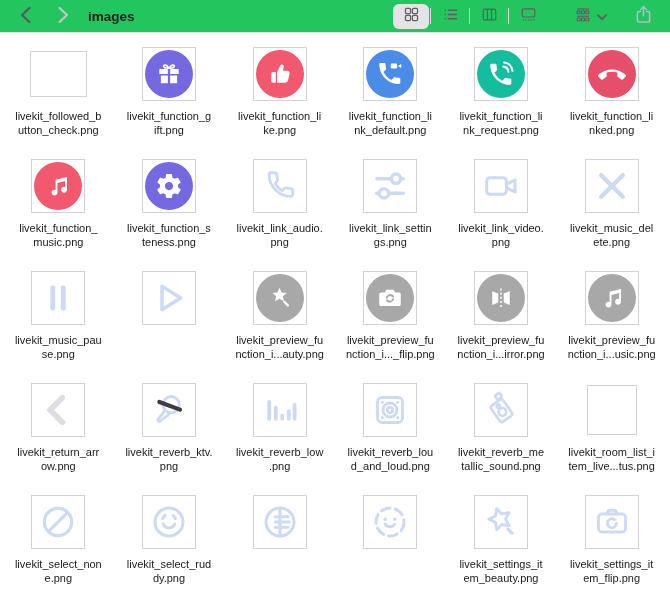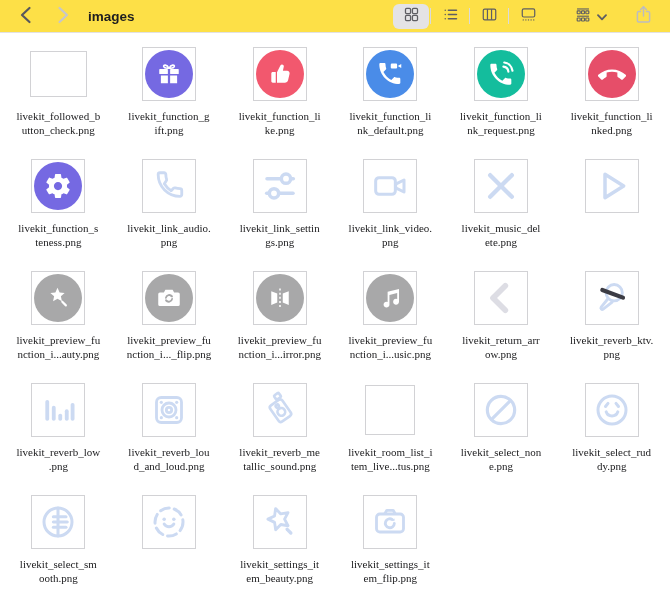--- a/index.html
+++ b/index.html
@@ -3,21 +3,21 @@
 <meta charset="utf-8">
 <style>
   html,body{margin:0;padding:0;}
   body{
     width:670px;height:606px;overflow:hidden;background:#fff;
     font-family:"Liberation Sans","DejaVu Sans",sans-serif;
     -webkit-font-smoothing:antialiased;
   }
   
   .toolbar{
-    height:33px;background:#fde047;border-bottom:1px solid #e2e1e3;
+    height:33px;background:#22c55e;border-bottom:1px solid #e2e1e3;
     display:flex;align-items:center;padding:0 12px;box-sizing:border-box;
   }
   .nav-btn{width:26px;height:24px;display:flex;align-items:center;justify-content:center;background:none;border:none;padding:0;cursor:pointer;}
   .win-title{margin-left:12px;font-size:13.5px;font-weight:700;color:#1e1e20;}
   .tb-spacer{flex:1;}
   .view-group{display:flex;align-items:center;}
   .view-btn{width:36px;height:25px;display:flex;align-items:center;justify-content:center;border:none;background:none;border-radius:6px;padding:0;cursor:pointer;}
   .view-btn.selected{background:#e4e3e5;}
   .vsep{width:1px;height:16px;background:#dadadc;margin:0 1px;}
   .tb-btn{display:flex;align-items:center;justify-content:center;border:none;background:none;padding:0 6px;height:25px;cursor:pointer;}
@@ -34,21 +34,21 @@
     background:#fff;border:1px solid #d2d2d5;box-sizing:border-box;
     width:54px;height:54px;display:flex;align-items:center;justify-content:center;
   }
   .tile.blank-wide{width:57px;height:46px;}
   .tile.blank-square{width:50px;height:50px;}
   .disc{width:48px;height:48px;border-radius:50%;display:flex;align-items:center;justify-content:center;}
   .disc svg{width:30px;height:30px;}
   .tile > svg{width:40px;height:40px;}
   .name{
     margin-top:7px;font-size:11px;line-height:13.5px;color:#1b1b1d;
-    text-align:center;max-width:108px;white-space:nowrap;font-family:Liberation Serif, serif;
+    text-align:center;max-width:108px;white-space:nowrap;
   }
 </style>
 </head>
 <body>
 
 <div class="toolbar">
   <button class="nav-btn">
     <span>
       <svg width="13" height="18" viewBox="0 0 13 18">
           <path d="M10.5 2 L3 9 L10.5 16" fill="none" stroke="#58585c" stroke-width="2.2" stroke-linecap="round" stroke-linejoin="round"></path>
@@ -247,20 +247,35 @@
             </svg>
           </div>
         </div>
     </div>
     <div class="name">
       <div class="l1">livekit_function_li</div>
       <div class="l2">nked.png</div>
     </div>
   </div>
 
+  <div class="cell">
+    <div class="tilebox">
+      <div class="tile">
+          <div class="disc" style="background:#f2586e">
+            <svg viewBox="0 0 24 24">
+              <path fill="#fff" d="M10.1 7 L19.2 4.7 V15 a2.35 2.35 0 1 1-1.45-2.17 V7.95 L11.55 9.5 V17.3 a2.35 2.35 0 1 1-1.45-2.17 Z"></path>
+            </svg>
+          </div>
+        </div>
+    </div>
+    <div class="name">
+      <div class="l1">livekit_function_</div>
+      <div class="l2">music.png</div>
+    </div>
+  </div>
 
   <div class="cell">
     <div class="tilebox">
       <div class="tile">
           <div class="disc" style="background:#7569e2">
             <svg viewBox="0 0 24 24">
               <path fill="#fff" d="M19.14 12.94c.04-.3.06-.61.06-.94 0-.32-.02-.64-.07-.94l2.03-1.58c.18-.14.23-.41.12-.61l-1.92-3.32c-.12-.22-.37-.29-.59-.22l-2.39.96c-.5-.38-1.03-.7-1.62-.94l-.36-2.54c-.04-.24-.24-.41-.48-.41h-3.84c-.24 0-.43.17-.47.41l-.36 2.54c-.59.24-1.13.57-1.62.94l-2.39-.96c-.22-.08-.47 0-.59.22L2.74 8.87c-.12.21-.08.47.12.61l2.03 1.58c-.05.3-.09.63-.09.94s.02.64.07.94l-2.03 1.58c-.18.14-.23.41-.12.61l1.92 3.32c.12.22.37.29.59.22l2.39-.96c.5.38 1.03.7 1.62.94l.36 2.54c.05.24.24.41.48.41h3.84c.24 0 .44-.17.47-.41l.36-2.54c.59-.24 1.13-.56 1.62-.94l2.39.96c.22.08.47 0 .59-.22l1.92-3.32c.12-.22.07-.47-.12-.61l-2.01-1.58zM12 15.3c-1.82 0-3.3-1.48-3.3-3.3s1.48-3.3 3.3-3.3 3.3 1.48 3.3 3.3-1.48 3.3-3.3 3.3z"></path>
             </svg>
           </div>
         </div>
@@ -327,20 +342,34 @@
             <line x1="18.5" y1="5.5" x2="5.5" y2="18.5"></line>
           </svg>
         </div>
     </div>
     <div class="name">
       <div class="l1">livekit_music_del</div>
       <div class="l2">ete.png</div>
     </div>
   </div>
 
+  <div class="cell">
+    <div class="tilebox">
+      <div class="tile">
+          <svg viewBox="0 0 24 24" fill="#ccdaf2">
+            <rect x="7.4" y="4.5" width="2.9" height="15" rx="1.2"></rect>
+            <rect x="13.7" y="4.5" width="2.9" height="15" rx="1.2"></rect>
+          </svg>
+        </div>
+    </div>
+    <div class="name">
+      <div class="l1">livekit_music_pau</div>
+      <div class="l2">se.png</div>
+    </div>
+  </div>
 
   <div class="cell">
     <div class="tilebox">
       <div class="tile">
           <svg viewBox="0 0 24 24" fill="none" stroke="#ccdaf2" stroke-width="2.1" stroke-linejoin="round">
             <path d="M7.8 5 L19 12 L7.8 19 Z"></path>
           </svg>
         </div>
     </div>
   </div>
@@ -556,24 +585,20 @@
       <div class="tile">
           <svg viewBox="0 0 24 24" fill="none" stroke="#ccdaf2" stroke-width="1.8" stroke-linecap="round">
             <circle cx="12" cy="12" r="8.4"></circle>
             <line x1="12" y1="3.6" x2="12" y2="20.4"></line>
             <line x1="9.2" y1="8.8" x2="16.8" y2="8.8"></line>
             <line x1="9.2" y1="12" x2="17.6" y2="12"></line>
             <line x1="9.2" y1="15.2" x2="16.8" y2="15.2"></line>
           </svg>
         </div>
     </div>
-    <div class="name">
-      <div class="l1">livekit_select_sm</div>
-      <div class="l2">ooth.png</div>
-    </div>
   </div>
 
   <div class="cell">
     <div class="tilebox">
       <div class="tile">
           <svg viewBox="0 0 24 24" fill="none" stroke="#ccdaf2" stroke-width="1.8" stroke-linecap="round">
             <circle cx="12" cy="12" r="8.4" stroke-dasharray="5.5 3"></circle>
             <g fill="#ccdaf2" stroke="none">
               <circle cx="9.1" cy="10.3" r="1.05"></circle>
               <circle cx="14.9" cy="10.3" r="1.05"></circle>

